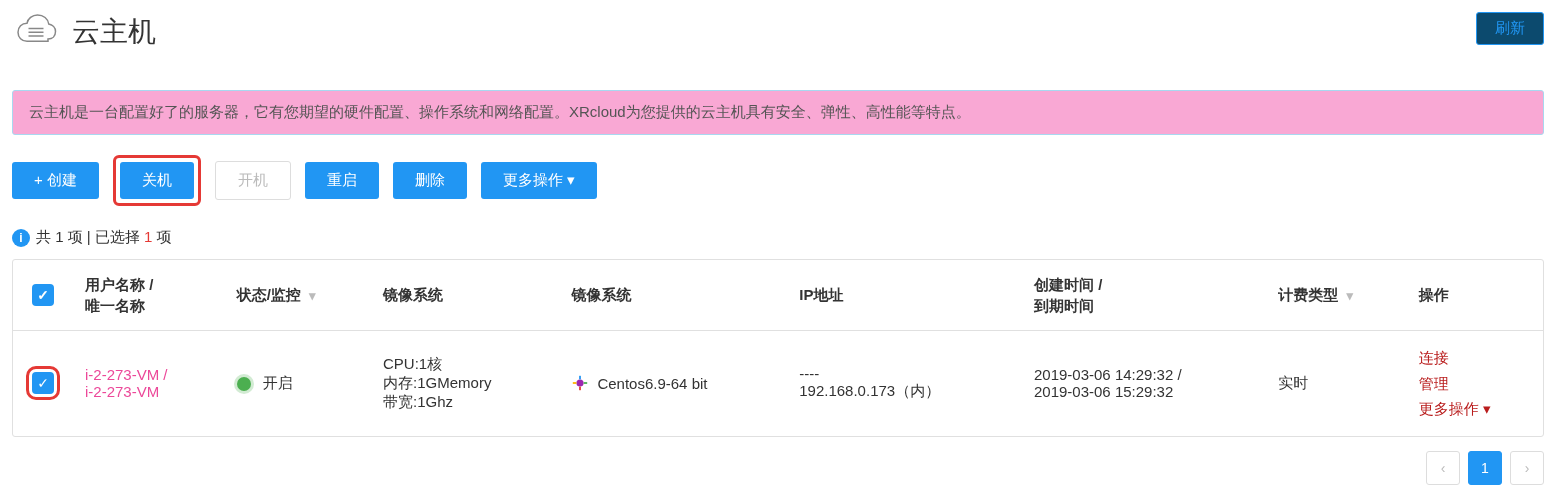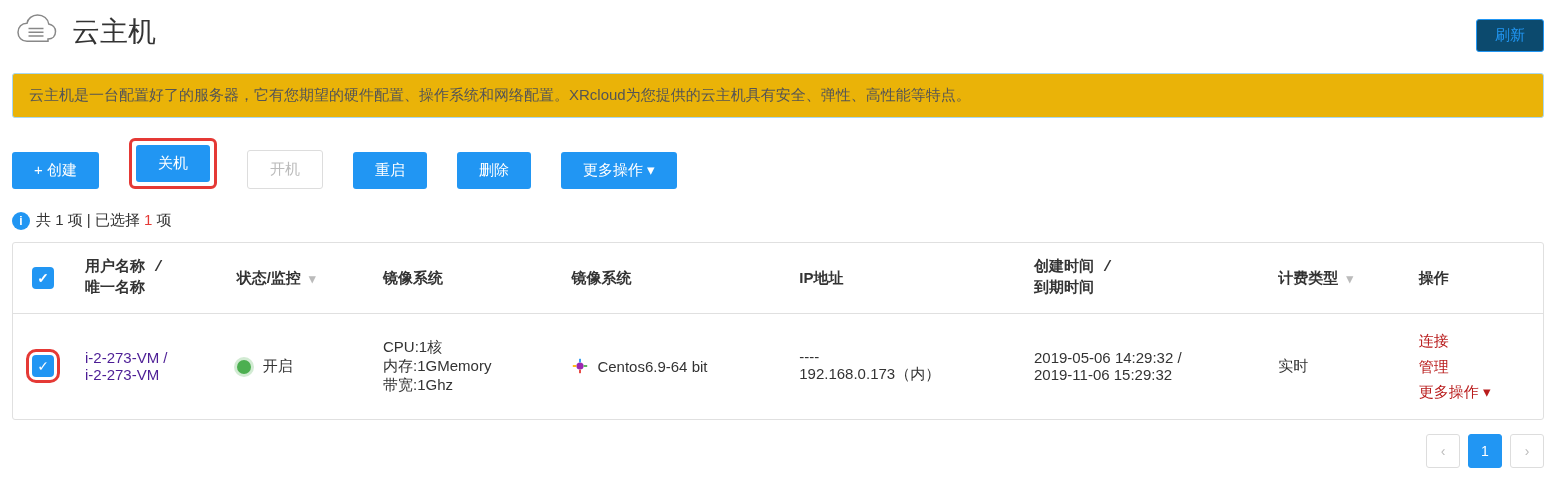--- a/index.html
+++ b/index.html
@@ -6,22 +6,22 @@
     body {
       font-family: -apple-system, "PingFang SC", "Microsoft YaHei", sans-serif;
       background: #fff;
       color: #333;
       padding: 12px;
       width: 1556px;
     }
     .header-row {
       display: flex;
       justify-content: space-between;
-      align-items: flex-end;
-      margin-bottom: 21px;
+      align-items: flex-start;
+      margin-bottom: 38px;
     }
     .title-group {
       display: flex;
       align-items: center;
       gap: 12px;
     }
     .cloud-icon {
       width: 48px;
       height: 36px;
       color: #888;
@@ -35,32 +35,32 @@
       border: 1px solid #2196f3;
       background: #0c4a6e;
       color: #2196f3;
       padding: 6px 18px;
       font-size: 15px;
       border-radius: 3px;
       cursor: pointer;
     }
     .info-banner {
       border: 1px solid #a8d8f0;
-      background: #eab308;
+      background: #f9a8d4;
       color: #555;
       padding: 12px 16px;
       font-size: 15px;
       border-radius: 3px;
       margin-bottom: 20px;
     }
     .toolbar {
       display: flex;
-      gap: 30px;
+      gap: 14px;
       margin-bottom: 22px;
-      align-items: flex-end;
+      align-items: center;
     }
     .btn {
       padding: 9px 22px;
       font-size: 15px;
       border-radius: 3px;
       border: none;
       cursor: pointer;
     }
     .btn-primary {
       background: #2196f3;
@@ -135,21 +135,21 @@
       justify-content: center;
       color: #fff;
       font-size: 14px;
       cursor: pointer;
     }
     .cb.highlighted {
       outline: 3px solid #e53935;
       outline-offset: 3px;
       border-radius: 4px;
     }
-    .link { color: #4c1d95; cursor: pointer; }
+    .link { color: #ec4899; cursor: pointer; }
     .status-dot {
       width: 14px;
       height: 14px;
       border-radius: 50%;
       background: #4caf50;
       display: inline-block;
       margin-right: 8px;
       box-shadow: 0 0 0 3px rgba(76,175,80,0.25);
       vertical-align: middle;
     }
@@ -184,21 +184,21 @@
       border: 1px solid #ddd;
       border-radius: 3px;
       display: inline-flex;
       align-items: center;
       justify-content: center;
       color: #bbb;
       cursor: pointer;
       font-size: 14px;
     }
     .page-btn.active { background: #2196f3; color: #fff; border-color: #2196f3; }
-    .th-multi { line-height: 1.4; font-family: Liberation Mono, monospace; }
+    .th-multi { line-height: 1.4; }
   </style>
 </head>
 <body>
 
 <div class="header-row">
   <div class="title-group">
     <span>
       <svg class="cloud-icon" viewBox="0 0 64 48" fill="none" stroke="currentColor" stroke-width="2">
         <path d="M48 36c6 0 10-4 10-10 0-5-4-9-9-10-1-7-7-12-15-12-7 0-13 5-14 11-7 0-12 5-12 12s5 12 12 12h28z"></path>
         <line x1="22" y1="22" x2="42" y2="22"></line>
@@ -286,22 +286,22 @@
                 </svg>
             </span>
             <span style="max-width:140px;display:inline-block">Centos6.9-64 bit</span>
           </div>
         </td>
         <td>
           <div>----</div>
           <div>192.168.0.173（内）</div>
         </td>
         <td>
-          <div>2019-05-06 14:29:32 /</div>
-          <div>2019-11-06 15:29:32</div>
+          <div>2019-03-06 14:29:32 /</div>
+          <div>2019-03-06 15:29:32</div>
         </td>
         <td>实时</td>
         <td class="action-col">
           <a>连接</a>
           <a>管理</a>
           <a class="more">更多操作</a>
         </td>
       </tr>
     </tbody>
   </table>

